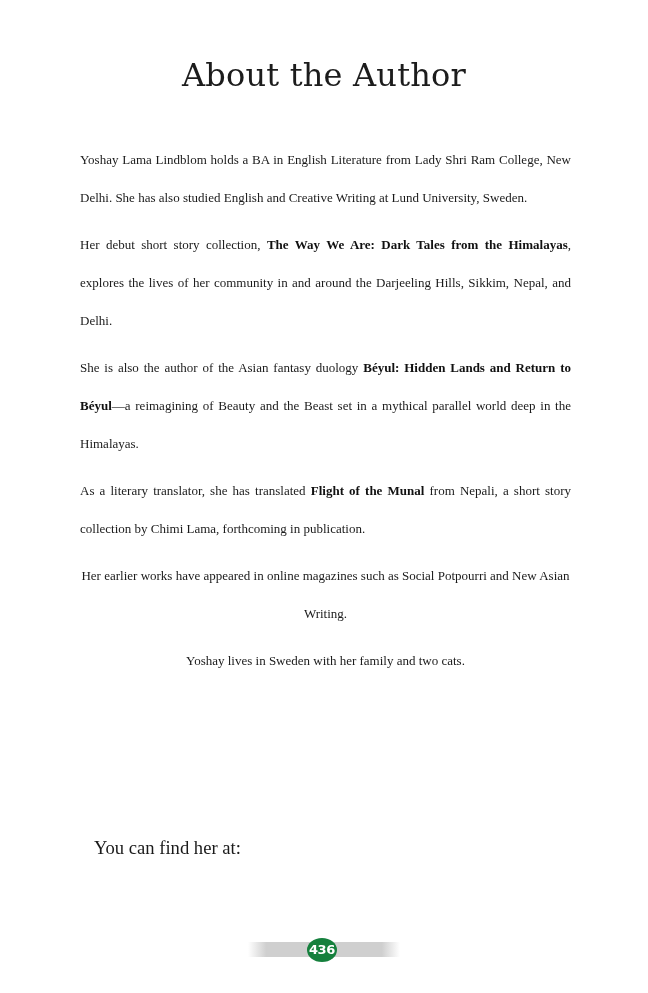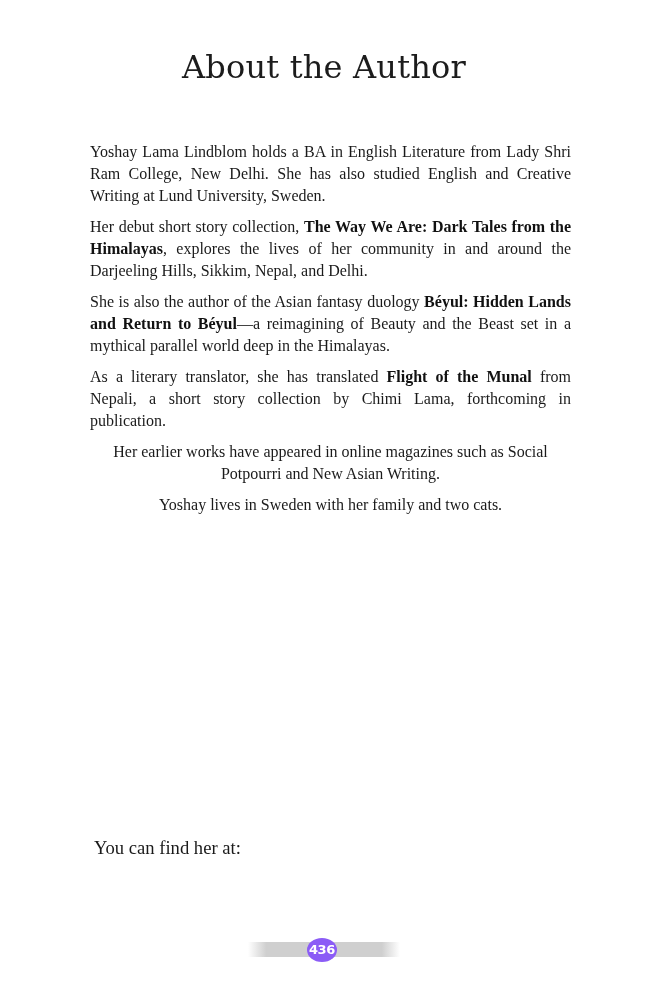--- a/index.html
+++ b/index.html
@@ -10,41 +10,41 @@
   body {
     width: 648px;
     height: 993px;
     position: relative;
     overflow: hidden;
     font-family: "Liberation Serif", "DejaVu Serif", serif;
     color: #1a1a1a;
   }
   .page-title {
     position: absolute;
-    top: 48px;
+    top: 56px;
     left: 0;
     width: 648px;
     text-align: center;
     font-family: "DejaVu Serif", "Liberation Serif", serif;
     font-size: 32px;
     font-weight: normal;
     letter-spacing: 0.2px;
     color: #1c1c1c;
     margin: 0;
   }
   .body-text {
     position: absolute;
     top: 141px;
     left: 78px;
     width: 493px;
   }
   .para {
-    font-size: 16px;
-    line-height: 22px;
-    margin: 0 0 9px 12px;
+    font-size: 13px;
+    line-height: 38px;
+    margin: 0 0 9px 2px;
     text-align: justify;
     color: #1a1a1a;
   }
   .para.left { text-align: center; }
   .para b { font-weight: bold; color: #111; }
   .contact {
     position: absolute;
     top: 815px;
     left: 78px;
     font-size: 18.6px;
@@ -70,21 +70,21 @@
       #cfcfcf 88%,
       rgba(200,200,200,0) 100%);
   }
   .page-number {
     position: absolute;
     left: 59px;
     top: 0;
     width: 30px;
     height: 24px;
     border-radius: 50%;
-    background: #8b5cf6;
+    background: #15803d;
     color: #ffffff;
     font-family: "DejaVu Sans", "Liberation Sans", sans-serif;
     font-weight: bold;
     font-size: 13px;
     line-height: 24px;
     text-align: center;
     letter-spacing: -0.3px;
   }
 </style>
 </head>

